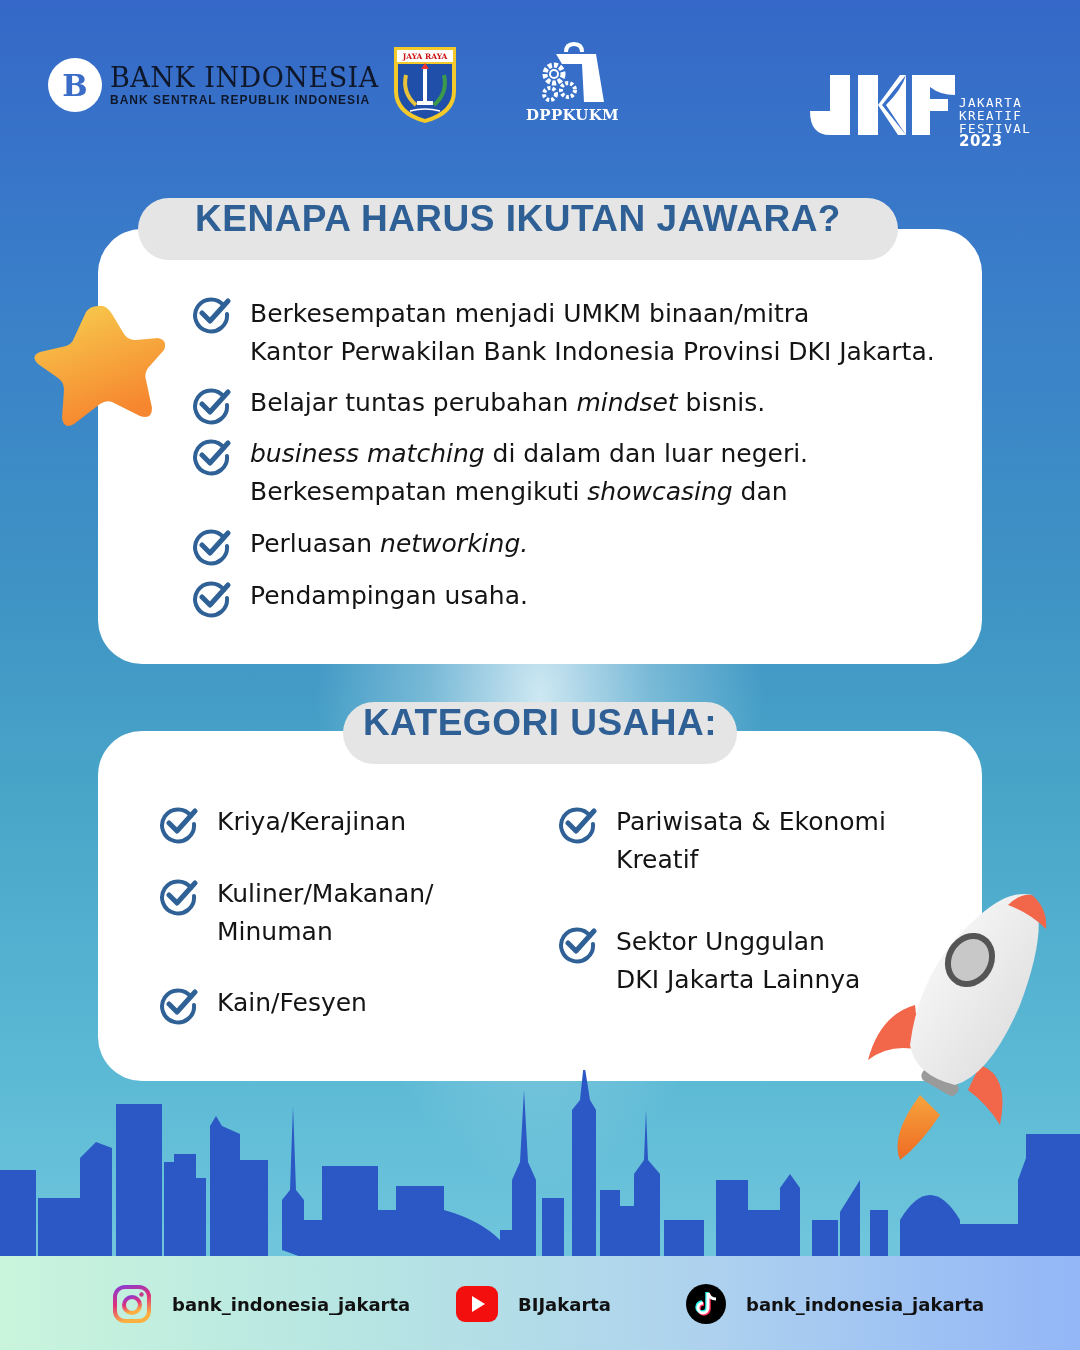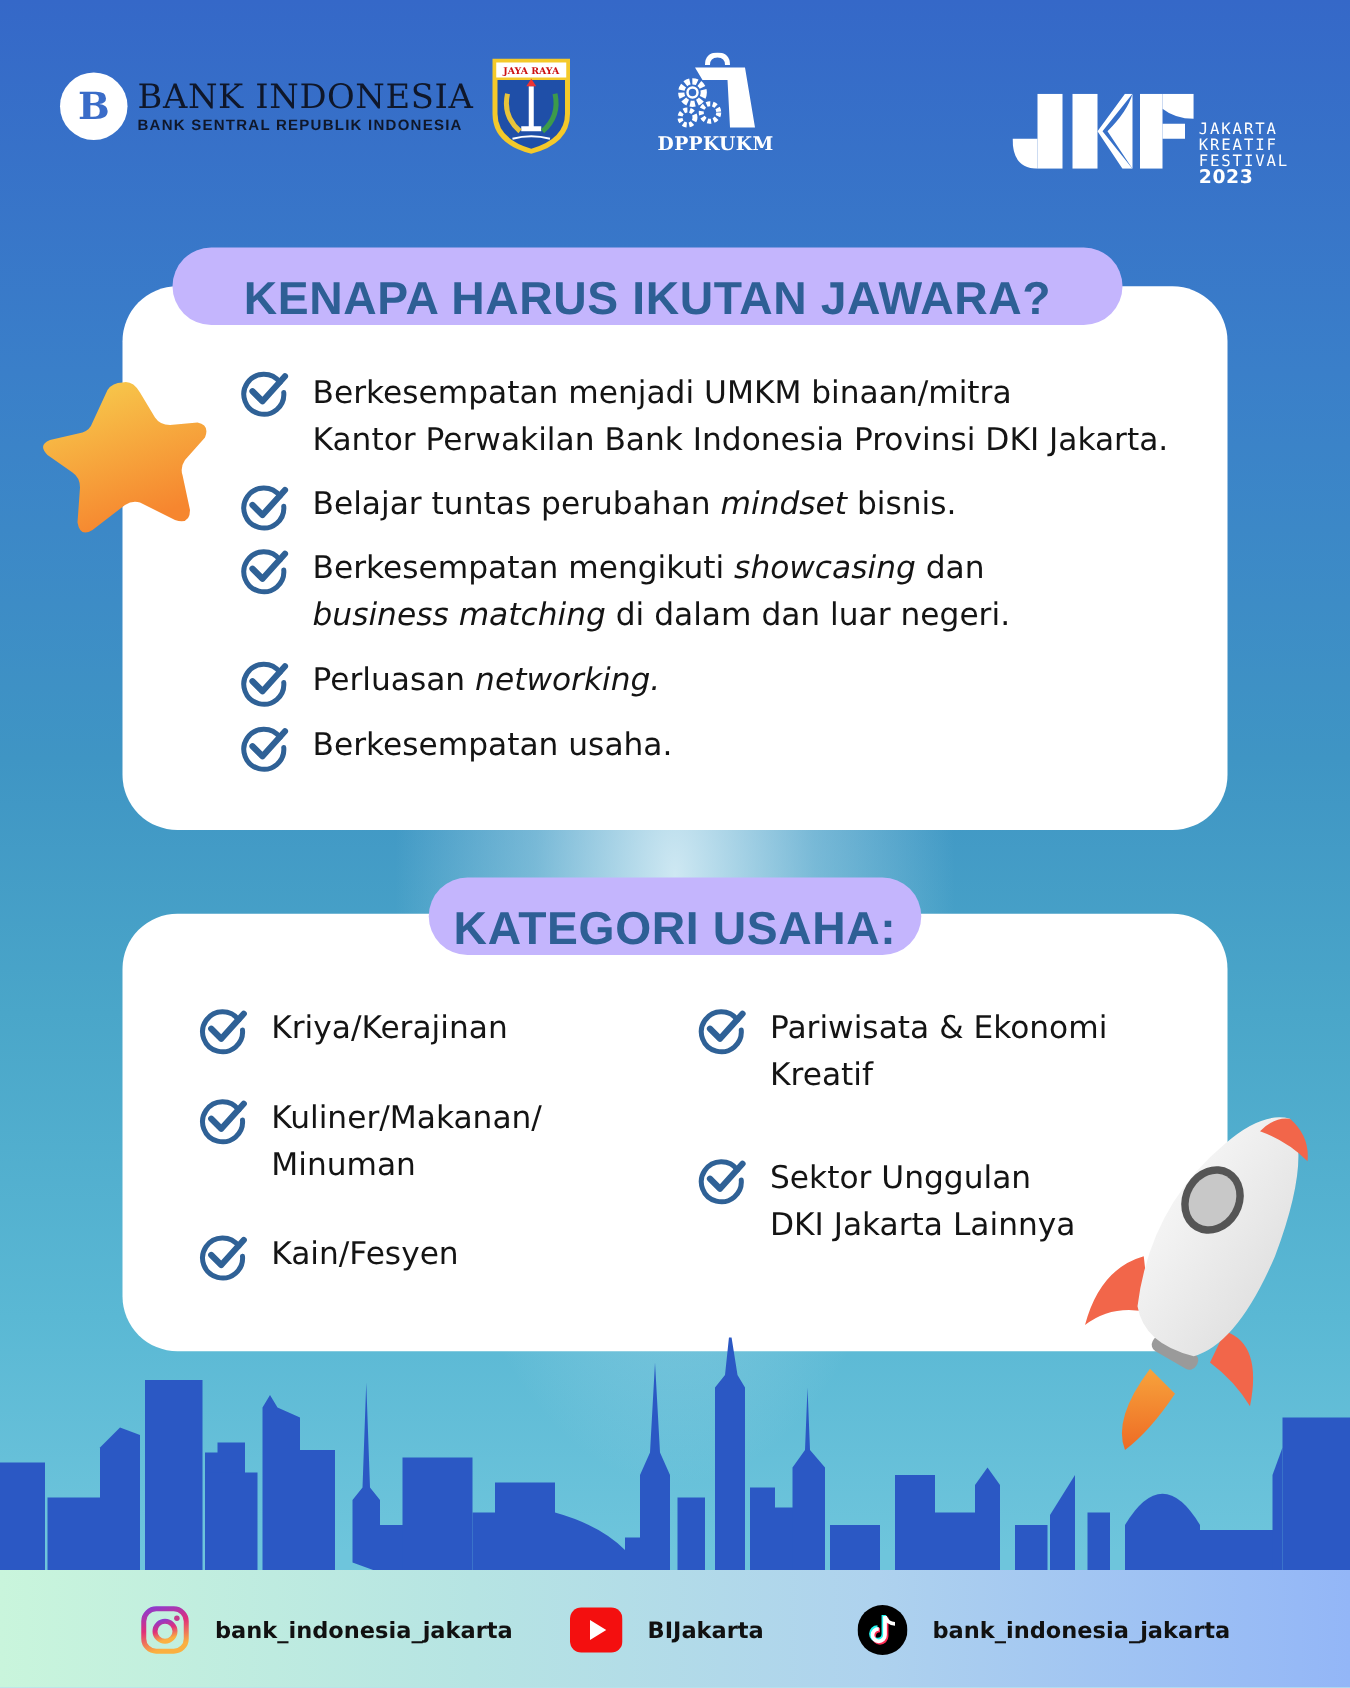--- a/index.html
+++ b/index.html
@@ -33,23 +33,23 @@
   .jkf-mark { width: 145px; height: 60px; }
   .jkf-text { margin-left: 4px; font-family: "DejaVu Sans Mono", monospace; font-size: 12.5px; line-height: 13px; letter-spacing: 1.5px; margin-top: 34px; }
   .jkf-year { font-family: "DejaVu Sans", sans-serif; font-weight: bold; font-size: 15px; letter-spacing: 0.5px; }
 
   .card {
     position: absolute; background: #fff; border-radius: 44px;
   }
   .card-1 { left: 98px; top: 229px; width: 884px; height: 435px; }
   .card-2 { left: 98px; top: 731px; width: 884px; height: 350px; }
   .pill {
-    position: absolute; background: #c4b5fd; border-radius: 32px;
+    position: absolute; background: #e5e5e5; border-radius: 32px;
     color: #2e5f95; font-family: "Liberation Sans", sans-serif; font-weight: bold;
-    display: flex; align-items: flex-end; justify-content: center;
+    display: flex; align-items: flex-start; justify-content: center;
     letter-spacing: 0.5px;
   }
   .pill-1 { left: 138px; top: 198px; width: 760px; height: 62px; font-size: 37px; }
   .pill-2 { left: 343px; top: 702px; width: 394px; height: 62px; font-size: 37px; }
 
   .check {
     position: absolute; width: 40px; height: 40px;
   }
   .item-text {
     position: absolute; color: #141414; font-family: "DejaVu Sans", sans-serif;
@@ -162,38 +162,38 @@
   </svg>
 <div class="item-text" style="left:250px;top:384px">
   <span>Belajar tuntas perubahan </span><em>mindset</em><span> bisnis.</span>
 </div>
 
 <svg class="check" style="left:191px;top:436px" viewBox="0 0 40 40">
     <path d="M33 12 A16 16 0 1 0 36 20" fill="none" stroke="#2f6196" stroke-width="4" stroke-linecap="round"></path>
     <path d="M11 19 L19 27 L37 7" fill="none" stroke="#2f6196" stroke-width="5" stroke-linecap="round" stroke-linejoin="round"></path>
   </svg>
 <div class="item-text" style="left:250px;top:435px">
+  <div><em>business matching</em><span> di dalam dan luar negeri.</span></div>
   <div><span>Berkesempatan mengikuti </span><em>showcasing</em><span> dan</span></div>
-  <div><em>business matching</em><span> di dalam dan luar negeri.</span></div>
 </div>
 
 <svg class="check" style="left:191px;top:526px" viewBox="0 0 40 40">
     <path d="M33 12 A16 16 0 1 0 36 20" fill="none" stroke="#2f6196" stroke-width="4" stroke-linecap="round"></path>
     <path d="M11 19 L19 27 L37 7" fill="none" stroke="#2f6196" stroke-width="5" stroke-linecap="round" stroke-linejoin="round"></path>
   </svg>
 <div class="item-text" style="left:250px;top:525px">
   <span>Perluasan </span><em>networking.</em>
 </div>
 
 <svg class="check" style="left:191px;top:578px" viewBox="0 0 40 40">
     <path d="M33 12 A16 16 0 1 0 36 20" fill="none" stroke="#2f6196" stroke-width="4" stroke-linecap="round"></path>
     <path d="M11 19 L19 27 L37 7" fill="none" stroke="#2f6196" stroke-width="5" stroke-linecap="round" stroke-linejoin="round"></path>
   </svg>
 <div class="item-text" style="left:250px;top:577px">
-  <span>Berkesempatan usaha.</span>
+  <span>Pendampingan usaha.</span>
 </div>
 
 <div class="card card-2"></div>
 <div class="pill pill-2">
   <span>KATEGORI USAHA:</span>
 </div>
 
 <svg class="check" style="left:158px;top:804px" viewBox="0 0 40 40">
     <path d="M33 12 A16 16 0 1 0 36 20" fill="none" stroke="#2f6196" stroke-width="4" stroke-linecap="round"></path>
     <path d="M11 19 L19 27 L37 7" fill="none" stroke="#2f6196" stroke-width="5" stroke-linecap="round" stroke-linejoin="round"></path>

